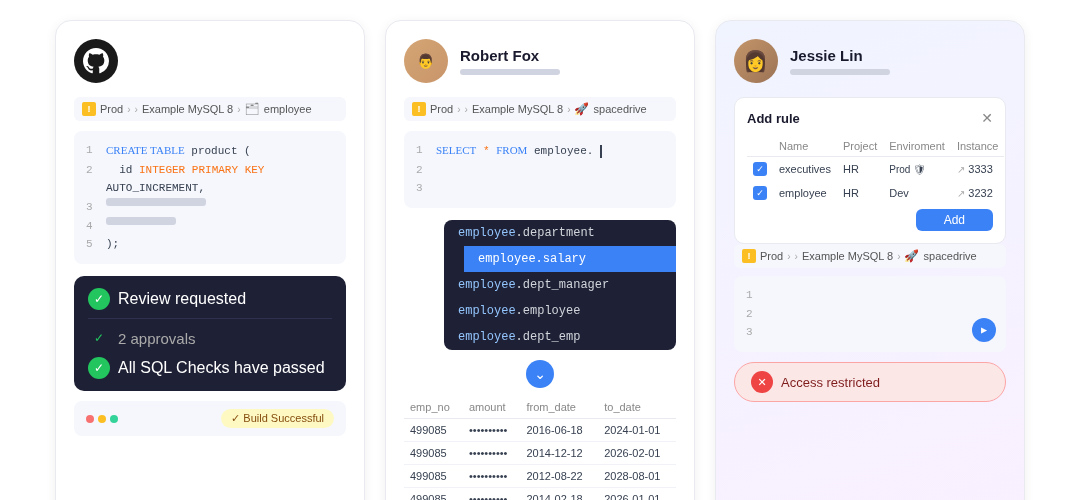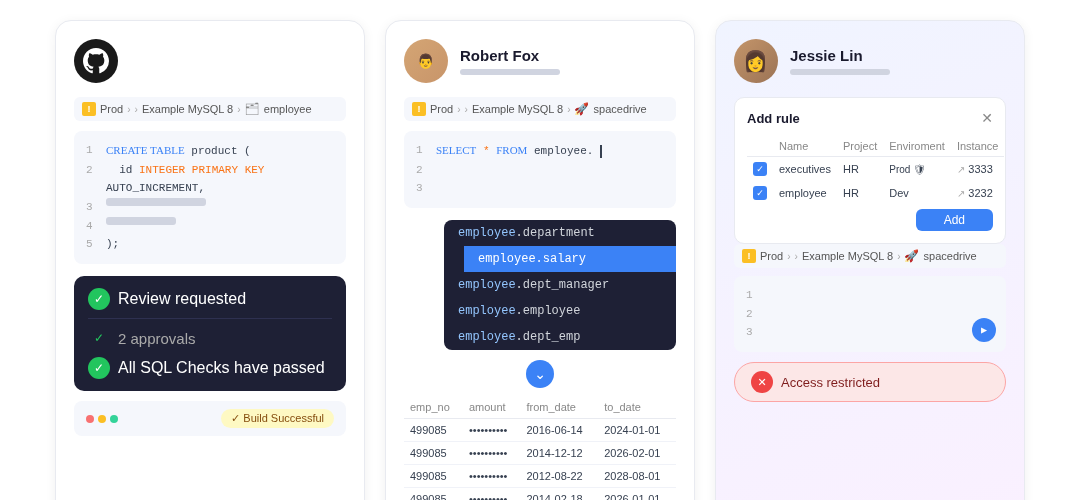--- a/index.html
+++ b/index.html
@@ -469,21 +469,21 @@
           <th>emp_no</th>
           <th>amount</th>
           <th>from_date</th>
           <th>to_date</th>
         </tr>
       </thead>
       <tbody id="query-table-body">
       <tr>
             <td>499085</td>
             <td>••••••••••</td>
-            <td>2016-06-14</td>
+            <td>2016-06-18</td>
             <td>2024-01-01</td>
           </tr>
           <tr>
             <td>499085</td>
             <td>••••••••••</td>
             <td>2014-12-12</td>
             <td>2026-02-01</td>
           </tr>
           <tr>
             <td>499085</td>

